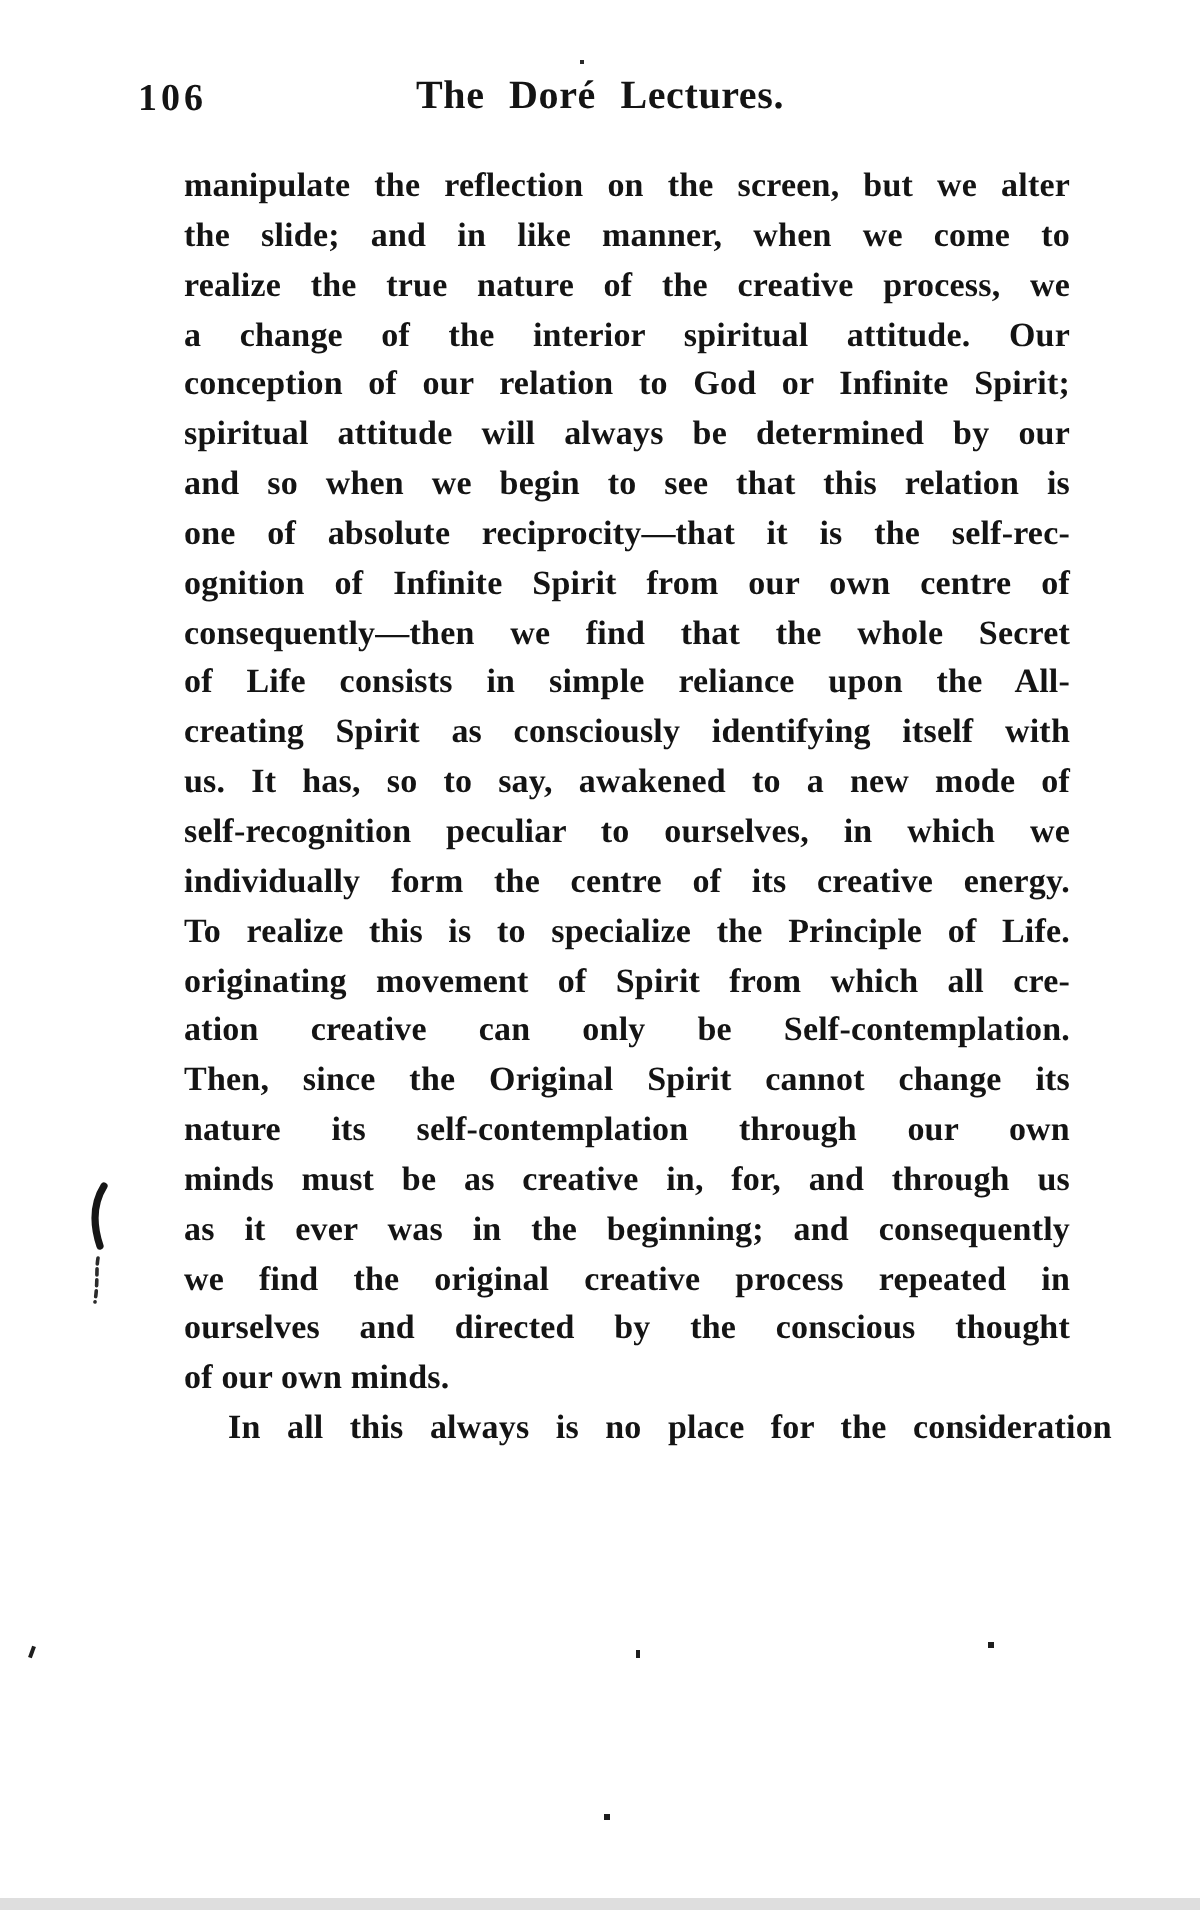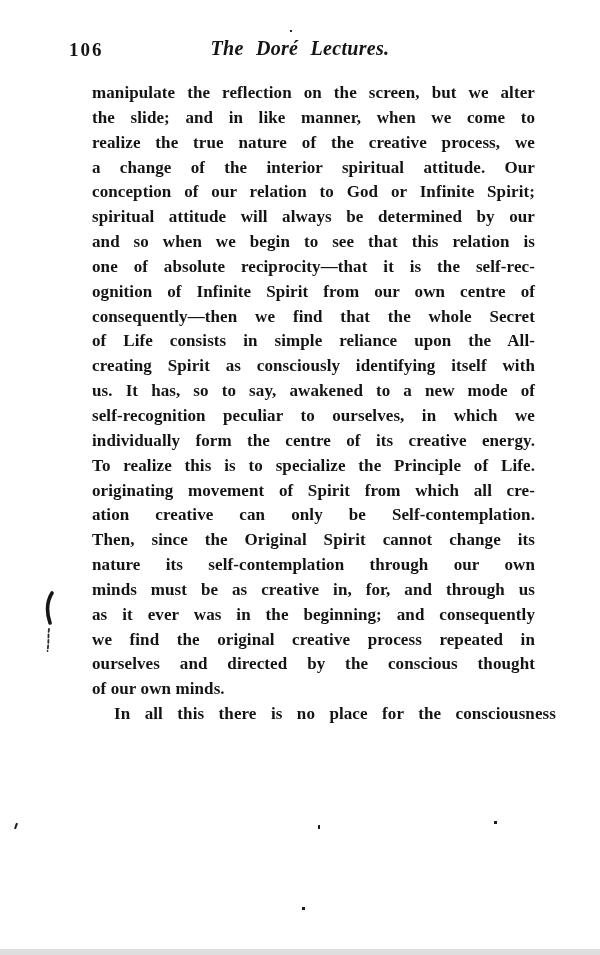--- a/index.html
+++ b/index.html
@@ -15,21 +15,20 @@
     position: absolute;
     left: 69px; top: 39px;
     font-size: 19px;
     font-weight: bold;
     letter-spacing: 2px;
   }
   .running-title {
     position: absolute;
     left: 0; right: 0; top: 37px;
     text-align: center;
-    font-style: italic;
     font-weight: bold;
     font-size: 20px;
     word-spacing: 7px;
     letter-spacing: 0.3px;
   }
   .text-block {
     position: absolute;
     left: 71px; top: 81px;
     width: 464px;
   }
@@ -102,21 +101,21 @@
   <div class="line">To realize this is to specialize the Principle of Life.</div>
   <div class="line">originating movement of Spirit from which all cre-</div>
   <div class="line">ation creative can only be Self-contemplation.</div>
   <div class="line">Then, since the Original Spirit cannot change its</div>
   <div class="line">nature its self-contemplation through our own</div>
   <div class="line">minds must be as creative in, for, and through us</div>
   <div class="line">as it ever was in the beginning; and consequently</div>
   <div class="line">we find the original creative process repeated in</div>
   <div class="line">ourselves and directed by the conscious thought</div>
   <div class="line last">of our own minds.</div>
-  <div class="line indent">In all this there is no place for the consciousness</div>
+  <div class="line indent">In all this always is no place for the consideration</div>
 </div>
 
 <svg class="margin-mark" viewBox="0 0 16 64" xmlns="http://www.w3.org/2000/svg">
   <path d="M10,2 C5,10 4,20 8,32" stroke="#161616" stroke-width="3.6" fill="none" stroke-linecap="round"></path>
   <path d="M7,38 C6,44 7,50 5.5,60" stroke="#2b2b2b" stroke-width="1.8" fill="none" stroke-linecap="round" stroke-dasharray="3,2.5"></path>
 </svg>
 
 <div class="speck speck-a"></div>
 <div class="speck speck-b"></div>
 <div class="speck speck-c"></div>

